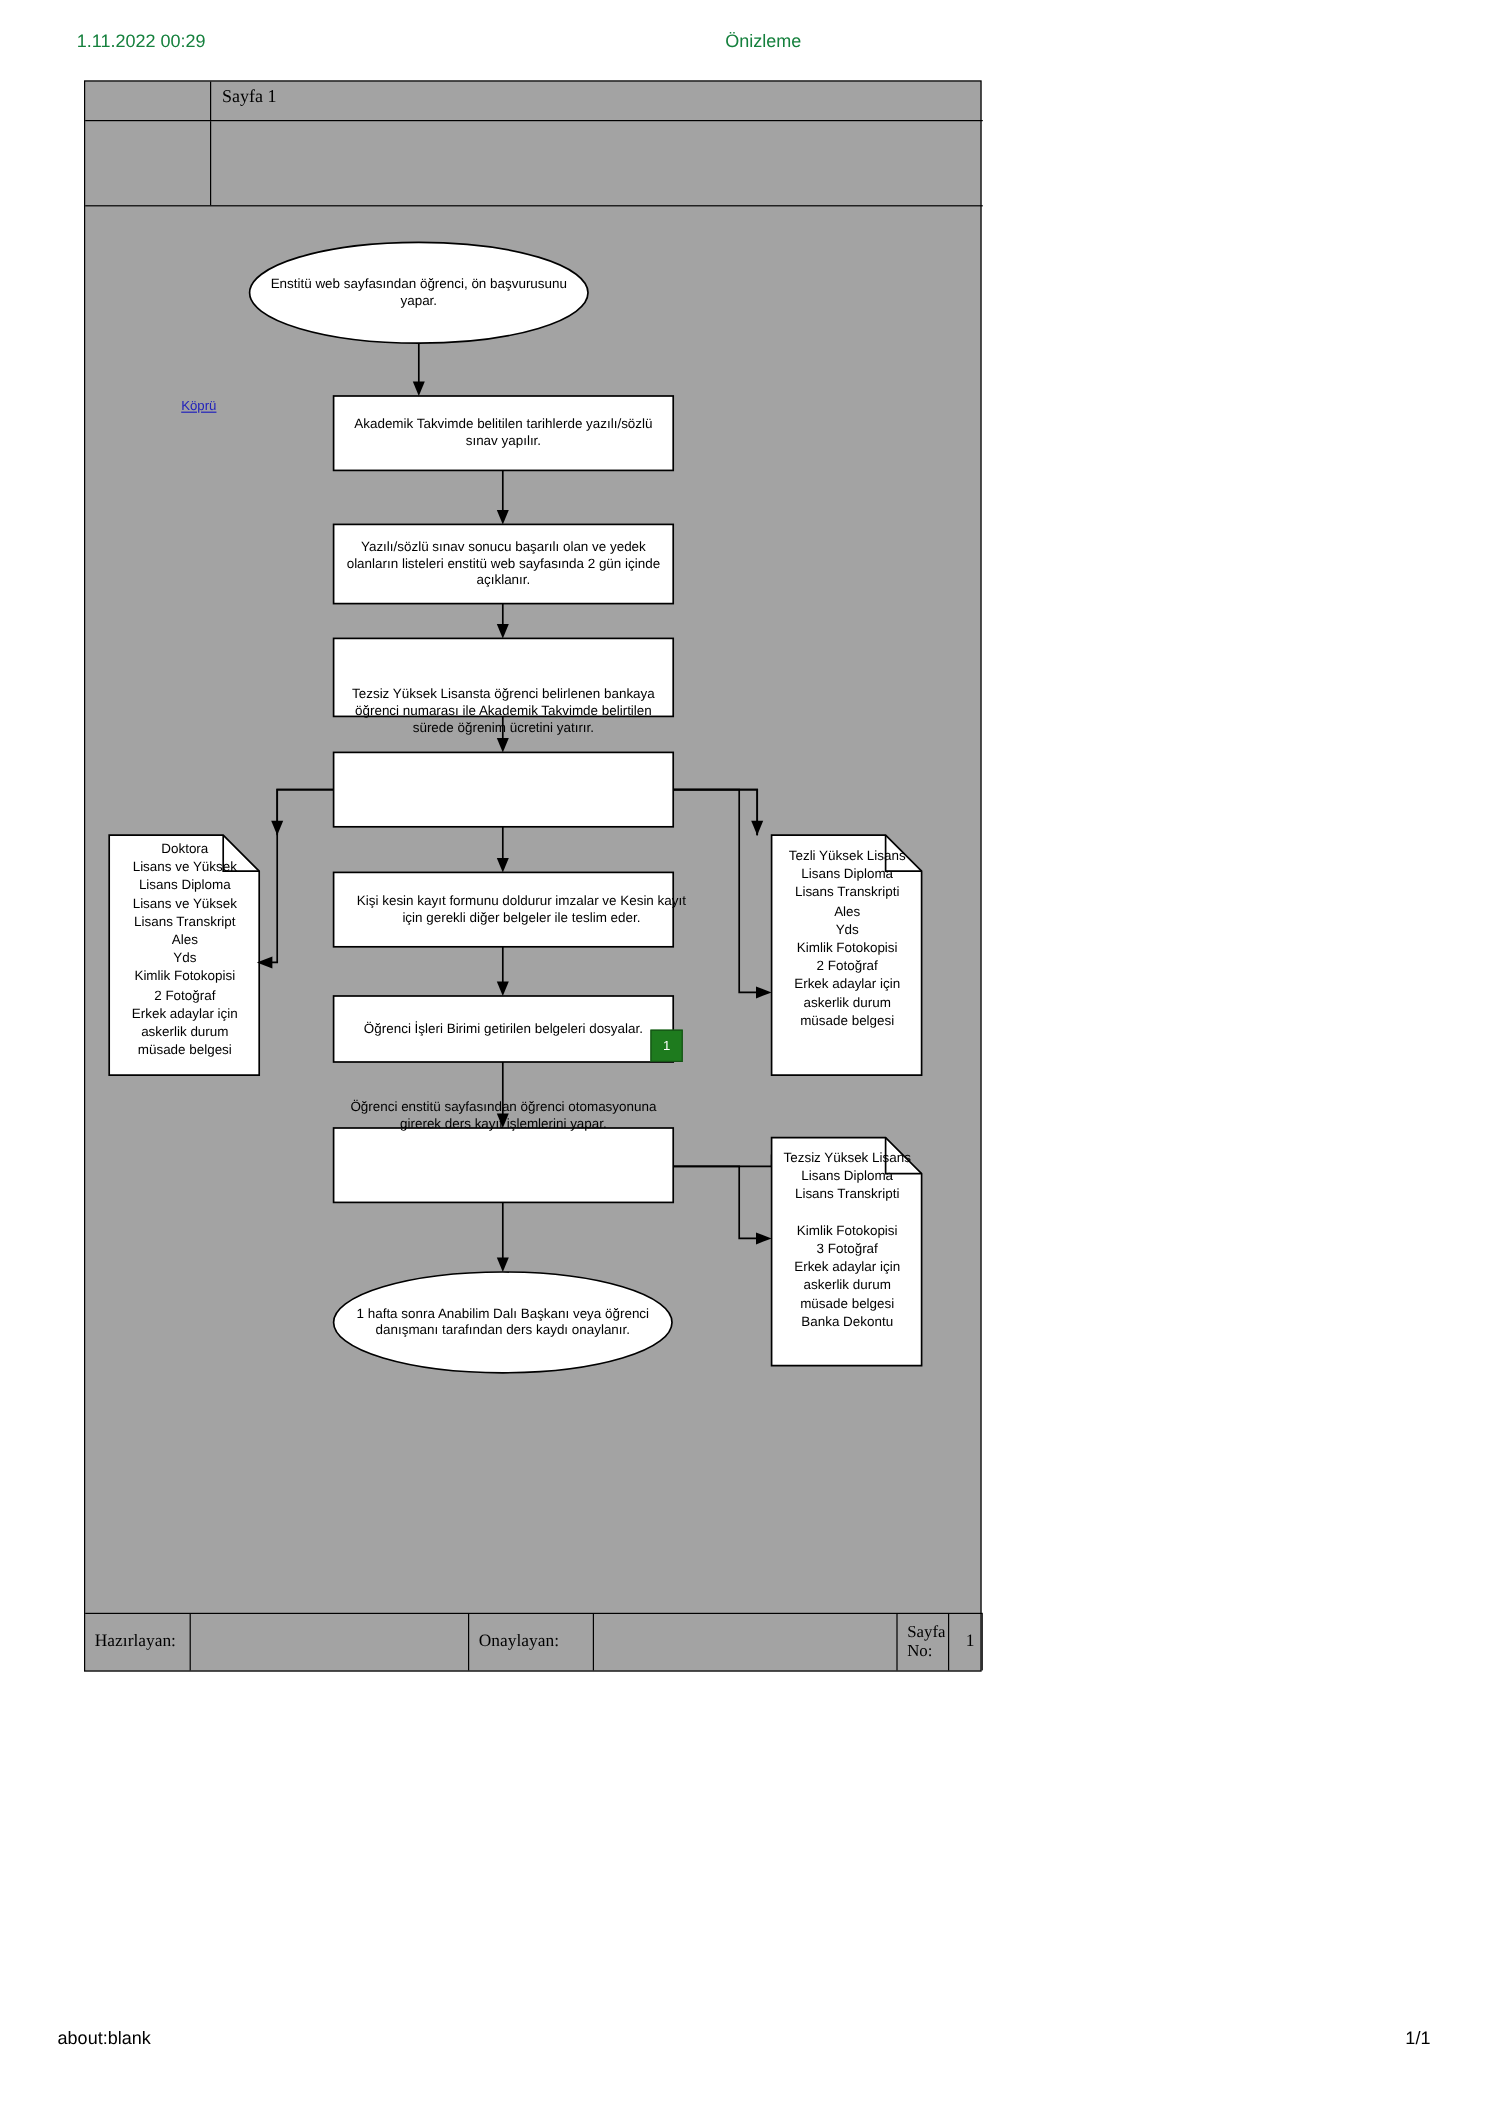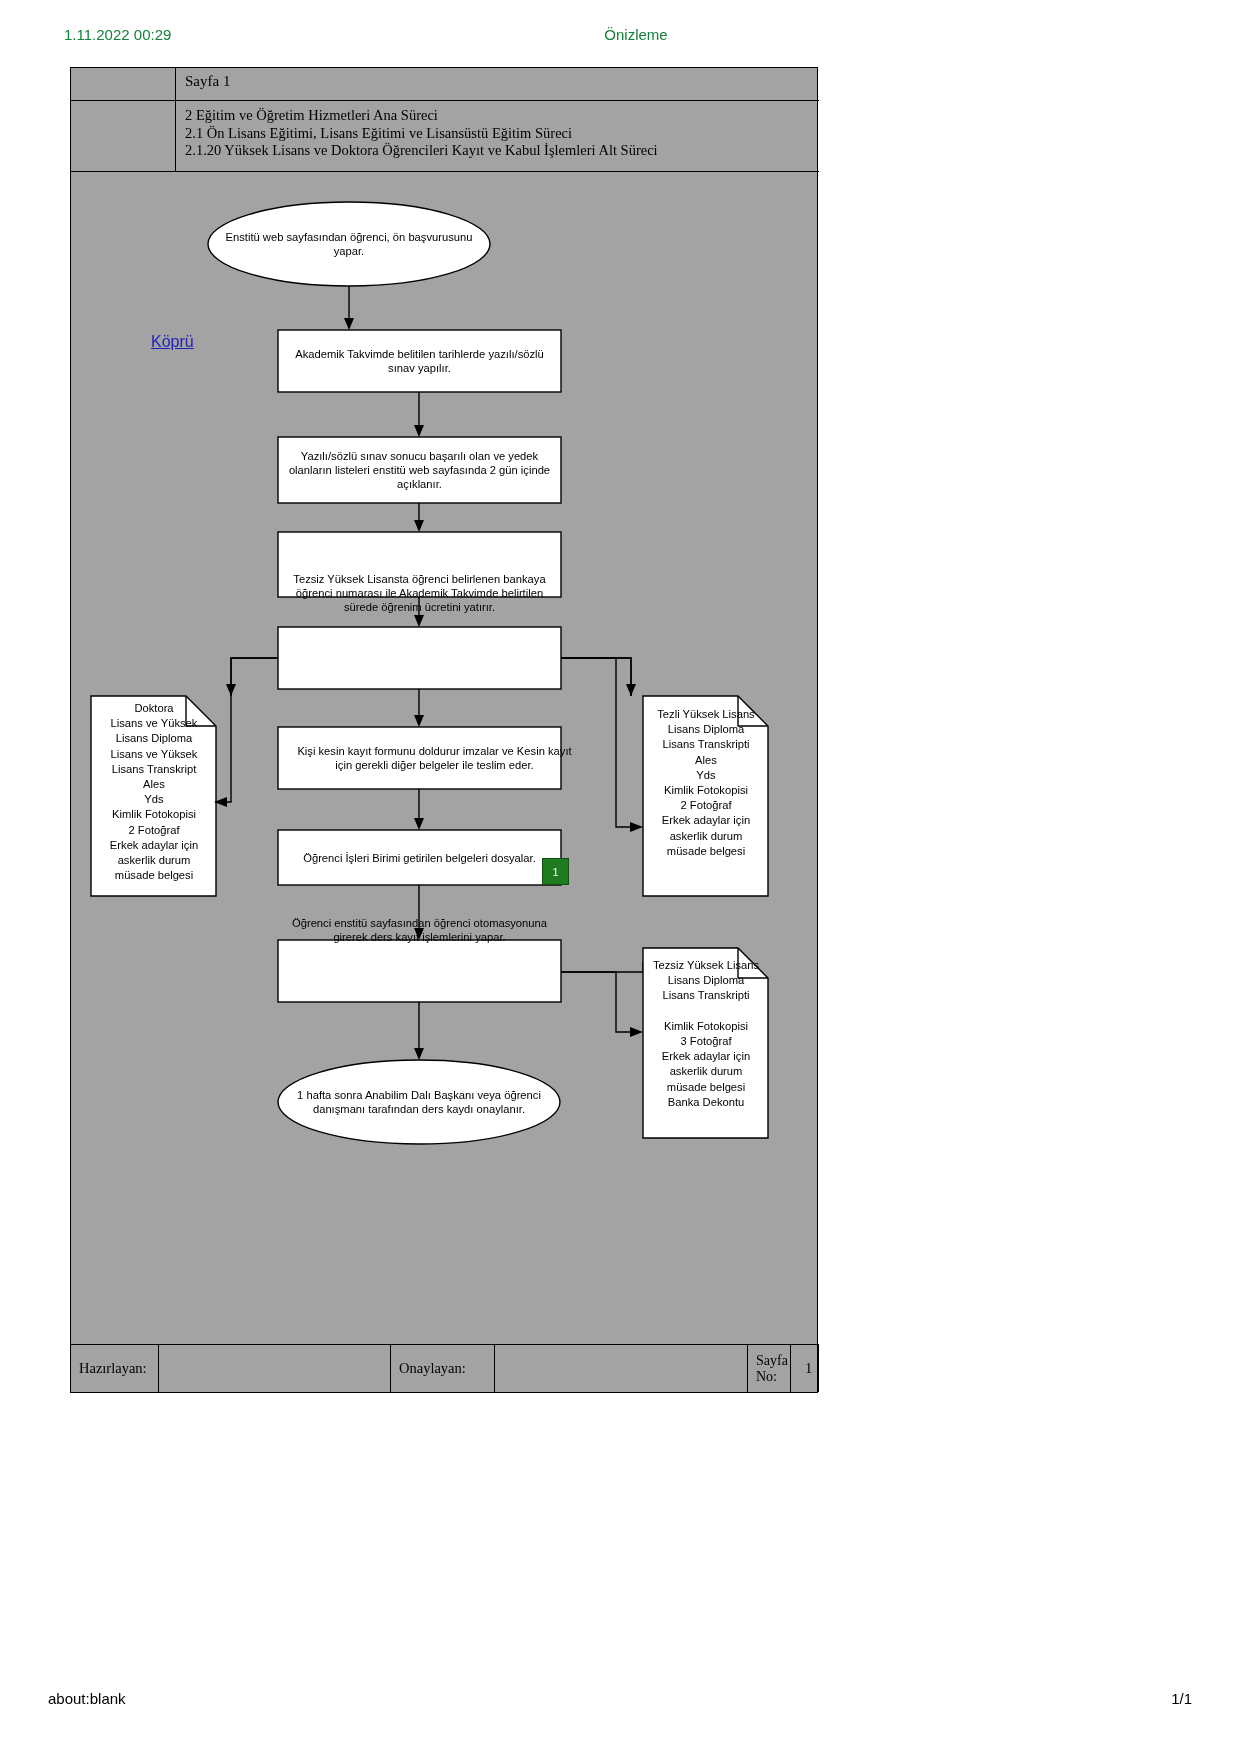--- a/index.html
+++ b/index.html
@@ -91,21 +91,21 @@
     font-family: "Liberation Sans", sans-serif;
     font-size: 11.2px;
     line-height: 15.2px;
     color: #000;
     white-space: pre-line;
   }
   .link-kopru {
     position: absolute;
     left: 80px; top: 161px;
     font-family: "Liberation Sans", sans-serif;
-    font-size: 16px;
+    font-size: 11px;
     color: #2222bb;
     text-decoration: underline;
     cursor: pointer;
   }
   .badge-1 {
     position: absolute;
     left: 471px; top: 686px;
     width: 27px; height: 27px;
     background: #1e7b1e;
     border: 1px solid #145214;
@@ -151,25 +151,20 @@
 
   <div class="doc">
 
     <div class="hdr-row1">
       <div class="cellA"></div>
       <div class="cellB">Sayfa 1</div>
     </div>
 
     <div class="hdr-row2">
       <div class="cellA"></div>
-      <div class="cellB">
-        <div>2 Eğitim ve Öğretim Hizmetleri Ana Süreci</div>
-        <div>2.1 Ön Lisans Eğitimi, Lisans Eğitimi ve Lisansüstü Eğitim Süreci</div>
-        <div>2.1.20 Yüksek Lisans ve Doktora Öğrencileri Kayıt ve Kabul İşlemleri Alt Süreci</div>
-      </div>
     </div>
 
     <div class="canvas">
       <svg width="748" height="975">
         <g fill="none" stroke="#000" stroke-width="1.4">
 
           <ellipse cx="278" cy="72" rx="141" ry="42" fill="#fff"></ellipse>
 
           <line x1="278" y1="114" x2="278" y2="148"></line>
           <polygon points="278,158 273,146 283,146" fill="#000" stroke="none"></polygon>

